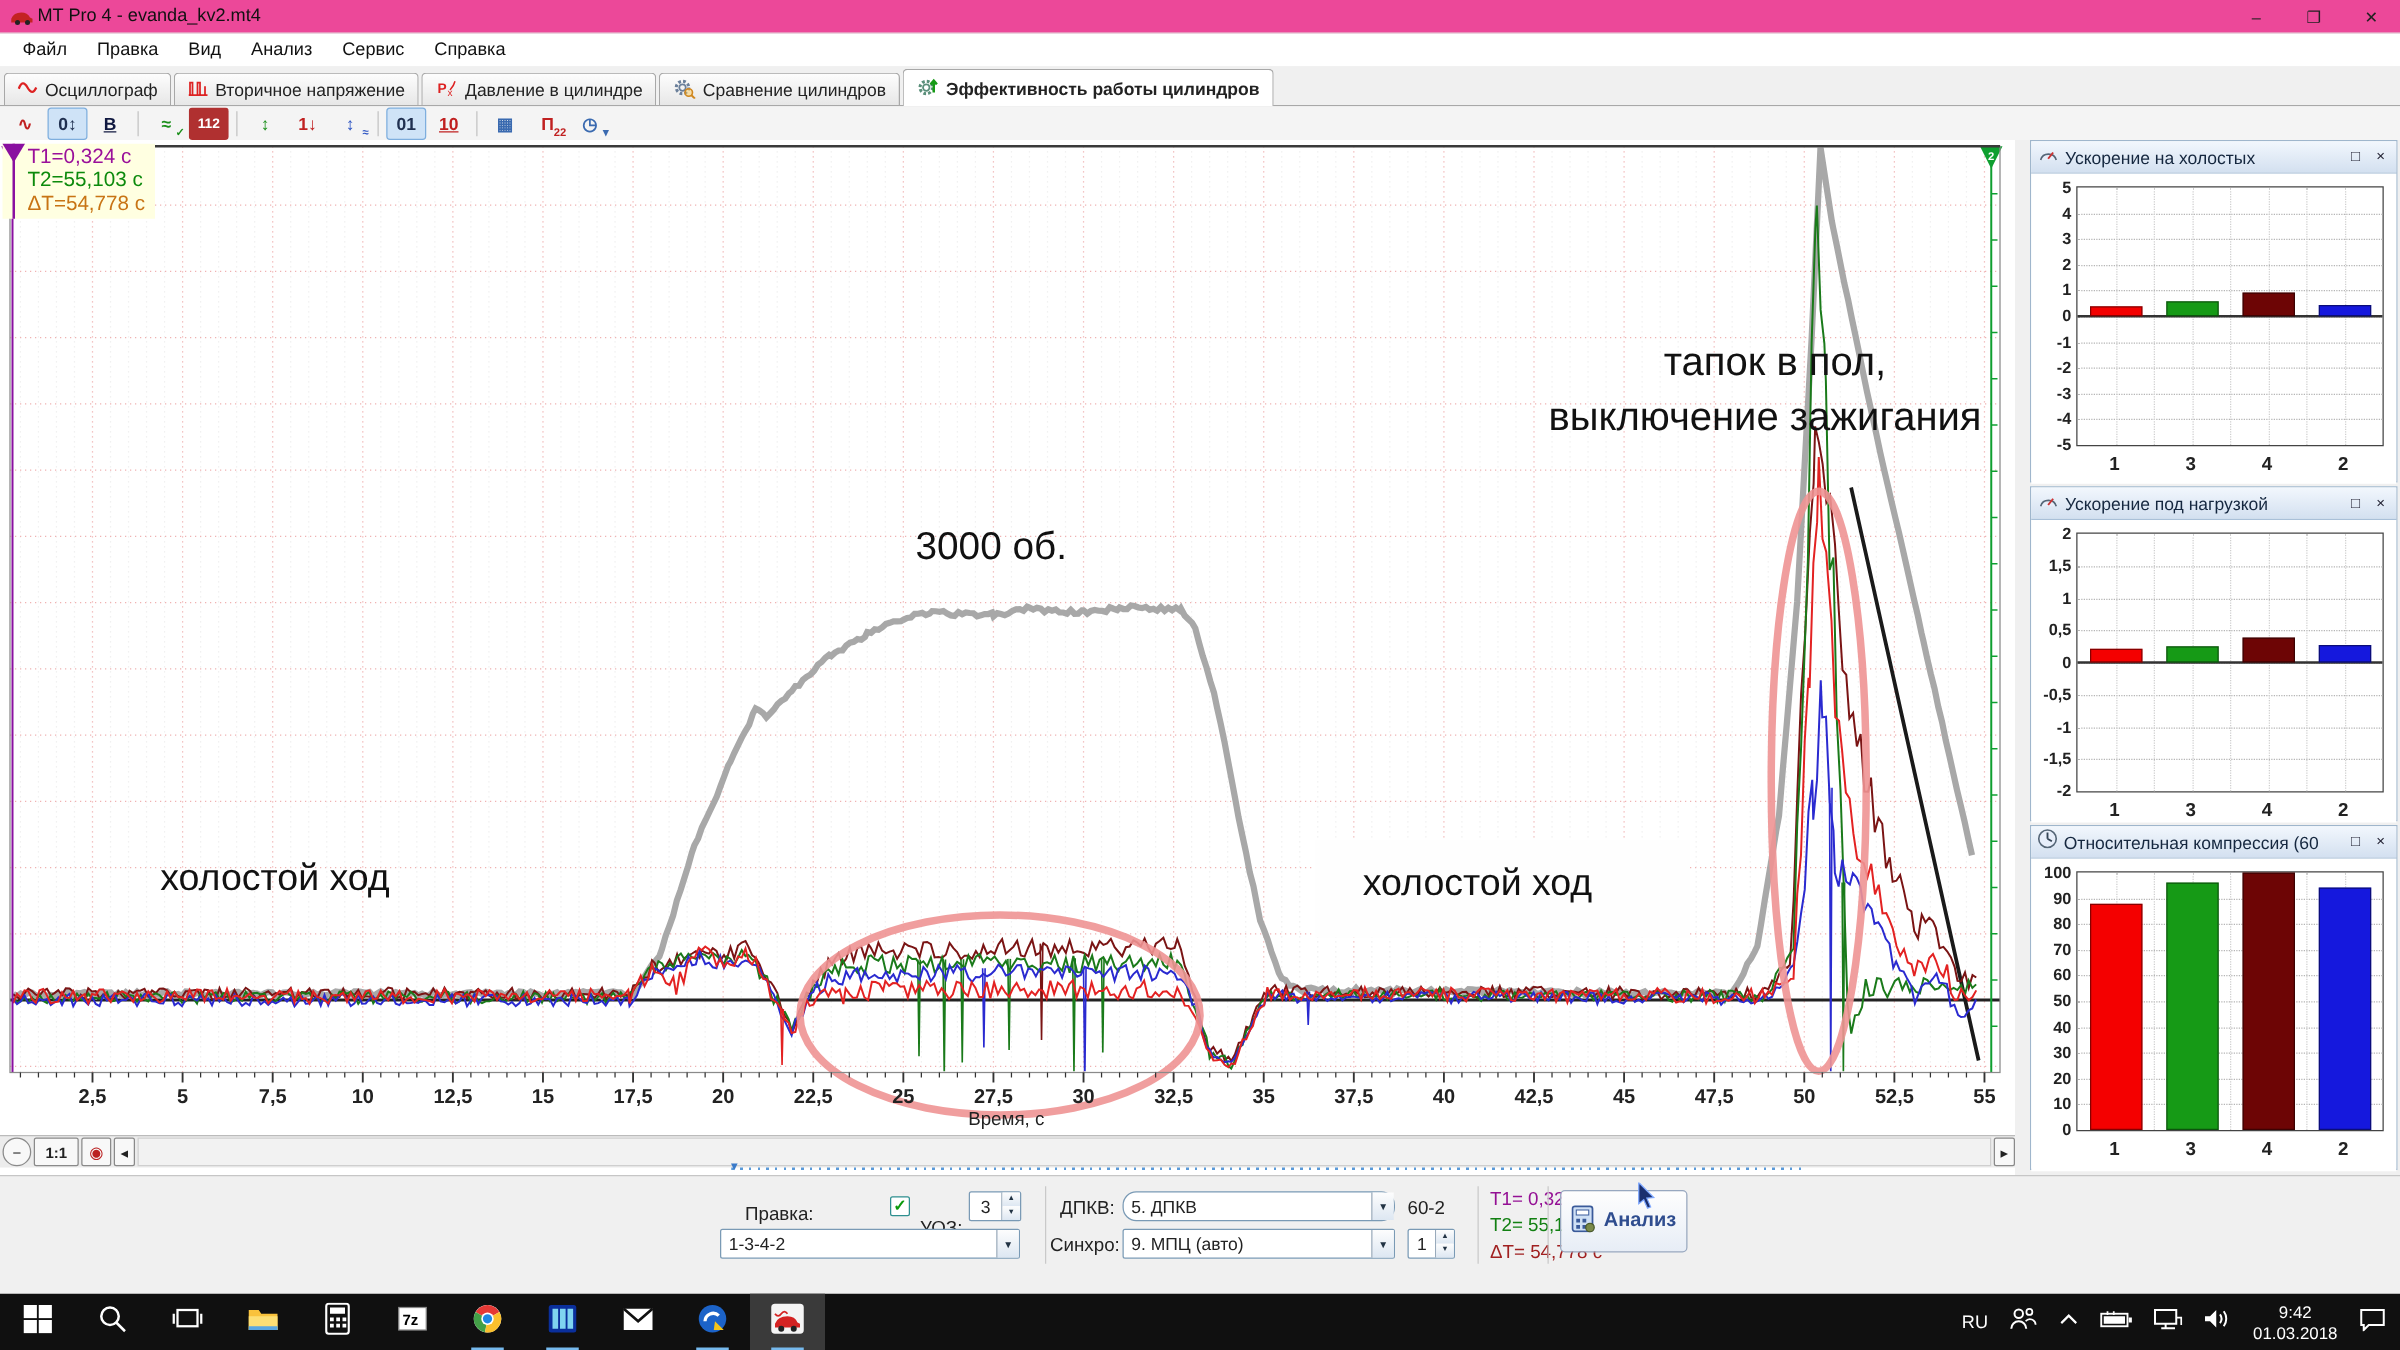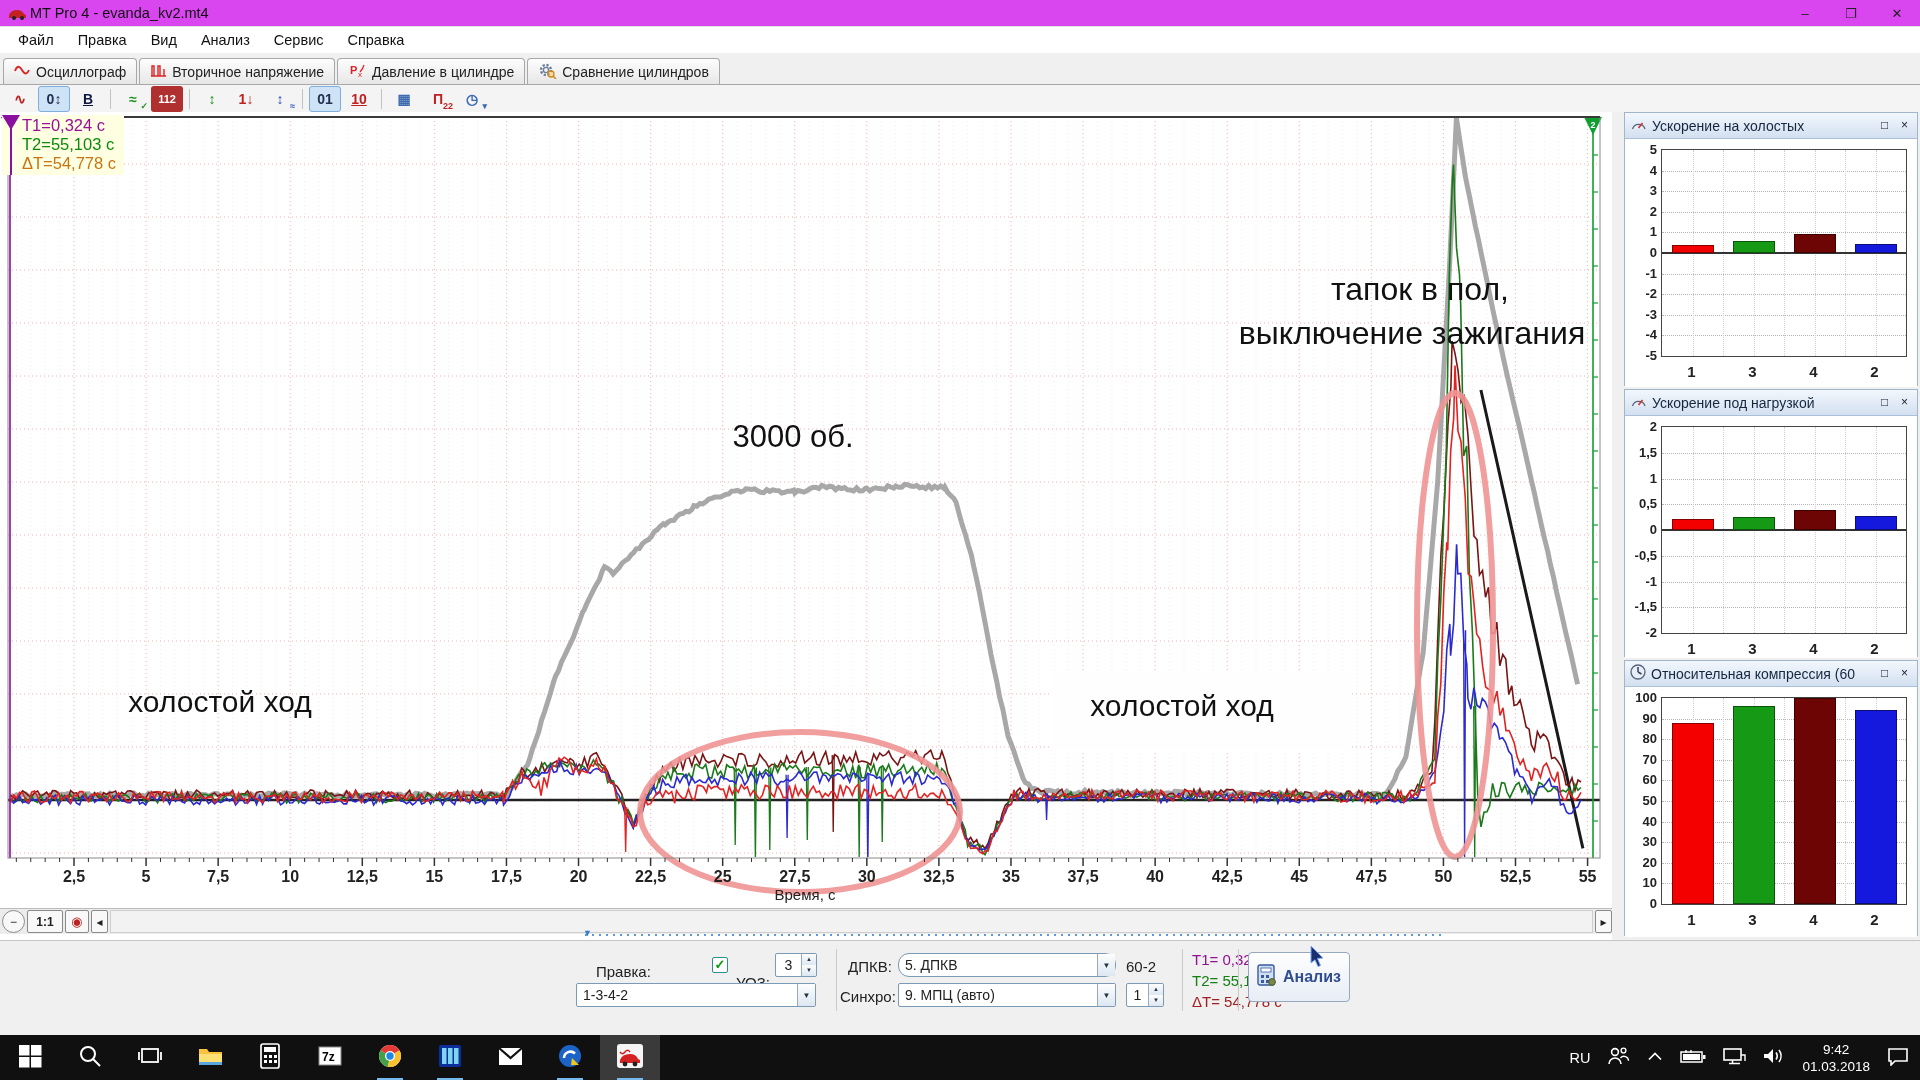--- a/index.html
+++ b/index.html
@@ -1,20 +1,20 @@
 <!DOCTYPE html>
 <html><head>
 <meta charset="utf-8">
 <style>
   html,body{margin:0;padding:0;width:1920px;height:1080px;overflow:hidden;
     font-family:"Liberation Sans",sans-serif;background:#f0f0f0;}
   #root{position:relative;width:1920px;height:1080px;background:#f0f0f0;}
   .abs{position:absolute;}
   
-  #titlebar{position:absolute;left:0;top:0;width:1920px;height:26px;background:#d946ef;border-bottom:1px solid #e2e2e2;display:flex;align-items:center;}
+  #titlebar{position:absolute;left:0;top:0;width:1920px;height:26px;background:#ec4899;border-bottom:1px solid #e2e2e2;display:flex;align-items:center;}
   #title-text{font-size:14.5px;color:#111;margin-left:6px;}
   .wbtn{width:46px;height:26px;display:flex;align-items:center;justify-content:center;font-size:13px;color:#222;}
   
   #menubar{position:absolute;left:0;top:27px;width:1920px;height:26px;background:#fff;display:flex;align-items:center;padding-left:6px;}
   .menu-item{padding:3px 12px;font-size:14.5px;color:#111;}
   
   #tabbar{position:absolute;left:0;top:53px;width:1920px;height:31px;background:#f0f0f0;border-bottom:1px solid #a8a8a8;display:flex;align-items:flex-end;padding-left:3px;}
   .tab{display:flex;align-items:center;gap:5px;height:25px;padding:0 10px;margin-right:2px;border:1px solid #a8a8a8;border-bottom:none;border-radius:4px 4px 0 0;background:linear-gradient(#fdfdfd,#e7e7e7);font-size:14px;color:#222;}
   .tab.active{height:29px;background:#fff;font-weight:bold;position:relative;top:1px;}
   
@@ -117,20 +117,28 @@
         <span>Давление в цилиндре</span>
       </div>
       <div class="tab">
         <span><svg width="19" height="17">
             <circle cx="8" cy="8" r="5" fill="none" stroke="#6a7f9a" stroke-width="2.4" stroke-dasharray="2.2 1.7"></circle>
             <circle cx="8" cy="8" r="2.6" fill="none" stroke="#6a7f9a" stroke-width="1.4"></circle>
             <circle cx="13" cy="12" r="3" fill="rgba(255,200,80,.45)" stroke="#d08820" stroke-width="1.3"></circle>
             <line x1="15" y1="14" x2="18" y2="17" stroke="#d08820" stroke-width="1.6"></line>
           </svg></span>
         <span>Сравнение цилиндров</span>
+      </div>
+      <div class="tab active">
+        <span><svg width="19" height="17">
+            <circle cx="8" cy="9" r="5" fill="none" stroke="#5a8f7a" stroke-width="2.4" stroke-dasharray="2.2 1.7"></circle>
+            <circle cx="8" cy="9" r="2.6" fill="none" stroke="#5a8f7a" stroke-width="1.4"></circle>
+            <path d="M14 13 V4 M11.5 6.5 L14 3.5 L16.5 6.5" stroke="#159a15" stroke-width="2" fill="none"></path>
+          </svg></span>
+        <span>Эффективность работы цилиндров</span>
       </div>
     </div>
 
   <div id="toolbar">
       <div class="tbtn" style="color: rgb(192, 32, 32);">∿</div>
       <div class="tbtn toggled" style="color: rgb(32, 48, 80);">0↕</div>
       <div class="tbtn" style="color: rgb(16, 24, 64); text-decoration: underline;">B</div>
       <div class="tsep"></div>
       <div class="tbtn" style="color: rgb(26, 143, 26);">≈<span class="tbadge" style="color: rgb(26, 143, 26);">✓</span></div>
       <div class="tbtn" style="color: rgb(255, 255, 255); background: rgb(176, 48, 48); font-size: 11px;">112</div>

